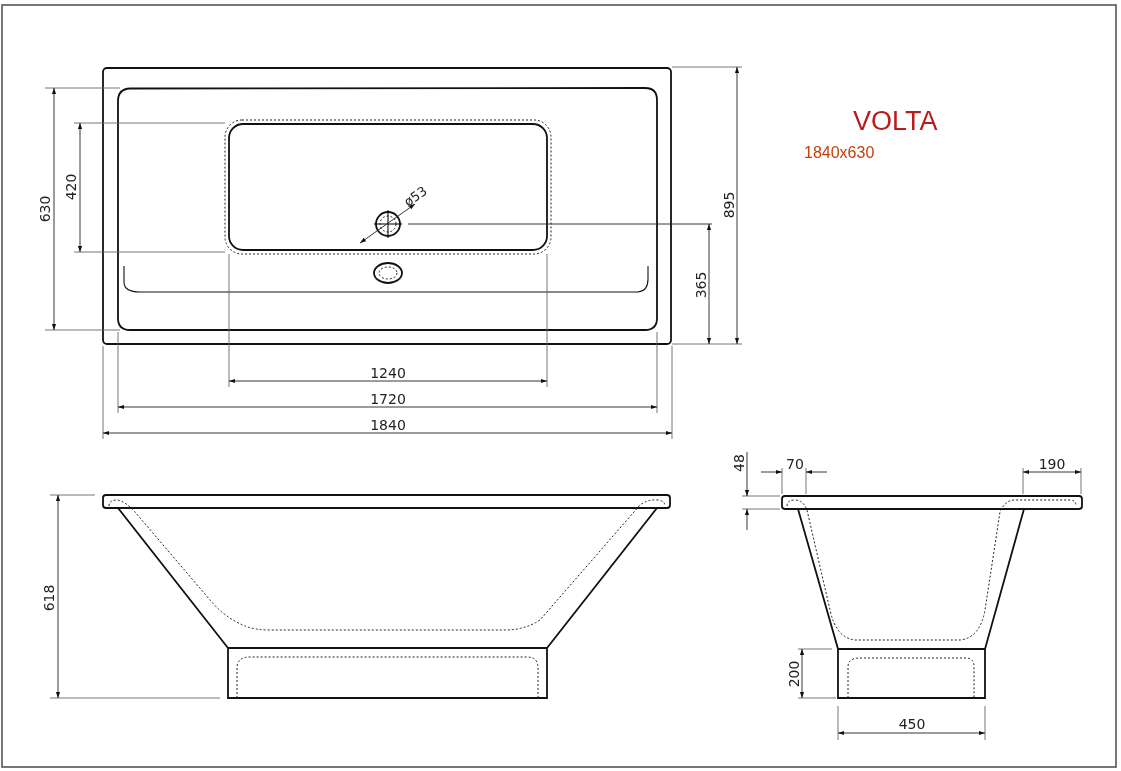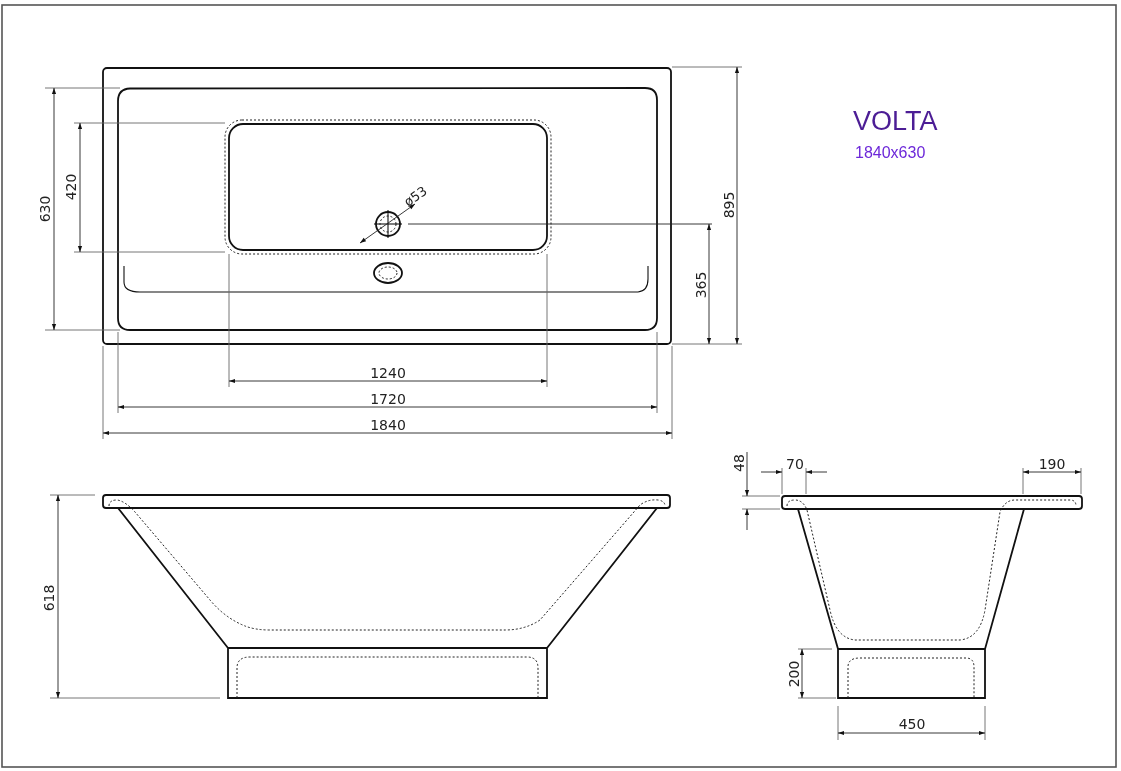--- a/index.html
+++ b/index.html
@@ -6,21 +6,21 @@
     body { width: 1121px; height: 771px; position: relative; overflow: hidden; font-family: "DejaVu Sans", sans-serif; }
     #drawing { position: absolute; left: 0; top: 0; }
     .frame { fill: none; stroke: #555; stroke-width: 1.6; }
     .body { fill: none; stroke: #111; stroke-width: 1.8; }
     .thin { fill: none; stroke: #111; stroke-width: 1.1; }
     .dim { fill: none; stroke: #222; stroke-width: 0.9; }
     .ext { fill: none; stroke: #666; stroke-width: 0.9; }
     .dash { fill: none; stroke: #222; stroke-width: 1; stroke-dasharray: 2 2; }
     .dimtext { font-family: "DejaVu Sans", sans-serif; font-size: 14px; fill: #222; }
     .title { position: absolute; left: 853px; top: 106px; font-family: "Liberation Sans", sans-serif; font-size: 27px; }
-    .subtitle { position: absolute; left: 855px; top: 144px; font-family: "Liberation Sans", sans-serif; font-size: 16px; color: #6d28d9; }
+    .subtitle { position: absolute; left: 804px; top: 144px; font-family: "Liberation Sans", sans-serif; font-size: 16px; color: #c2410c; }
   </style>
 </head>
 <body>
 
 <svg id="drawing" width="1121" height="771" viewBox="0 0 1121 771">
   <defs>
     <marker id="arr" viewBox="0 0 10 10" refX="10" refY="5" markerWidth="9" markerHeight="6" orient="auto-start-reverse" markerUnits="userSpaceOnUse">
       <path d="M0,1.5 L10,5 L0,8.5 Z" fill="#111"></path>
     </marker>
   </defs>
@@ -127,14 +127,14 @@
     <line class="dim" x1="802" y1="649" x2="802" y2="698" marker-start="url(#arr)" marker-end="url(#arr)"></line>
     <text class="dimtext" transform="translate(799,674) rotate(-90)" text-anchor="middle">200</text>
 
     <line class="ext" x1="838" y1="706" x2="838" y2="740"></line>
     <line class="ext" x1="985" y1="706" x2="985" y2="740"></line>
     <line class="dim" x1="838" y1="733" x2="985" y2="733" marker-start="url(#arr)" marker-end="url(#arr)"></line>
     <text class="dimtext" x="912" y="729" text-anchor="middle">450</text>
   </g>
 </svg>
 
-<div class="title" style="color: #4c1d95;">VOLTA</div>
+<div class="title" style="color: #b91c1c;">VOLTA</div>
 <div class="subtitle">1840x630</div>
 
 </body></html>

